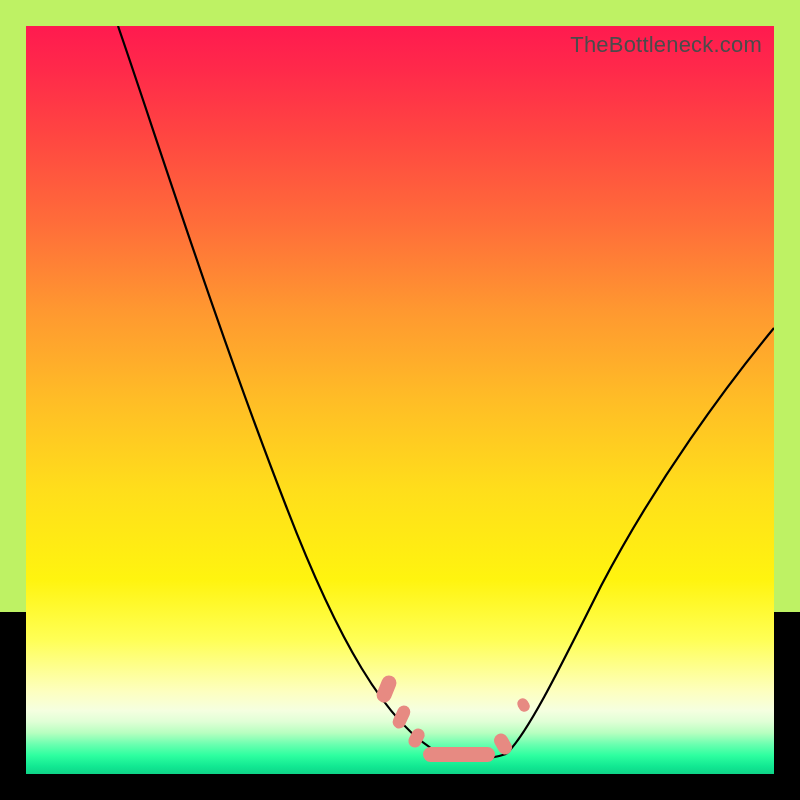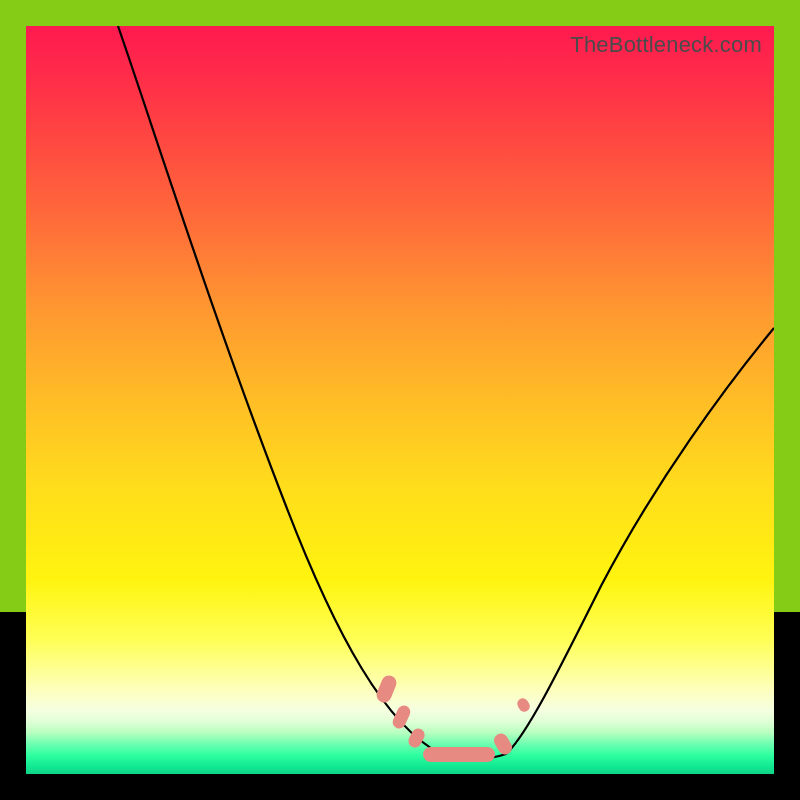--- a/index.html
+++ b/index.html
@@ -8,21 +8,21 @@
     width: 800px;
     height: 800px;
     overflow: hidden;
     background: #000;
     font-family: Arial, Helvetica, sans-serif;
   }
   .frame {
     position: absolute;
     left: 0; top: 0;
     width: 800px; height: 612px;
-    background: #84cc16;
+    background: #bef264;
   }
   .plot {
     position: absolute;
     left: 26px;
     top: 26px;
     width: 748px;
     height: 748px;
     overflow: hidden;
   }
   .gradient {

